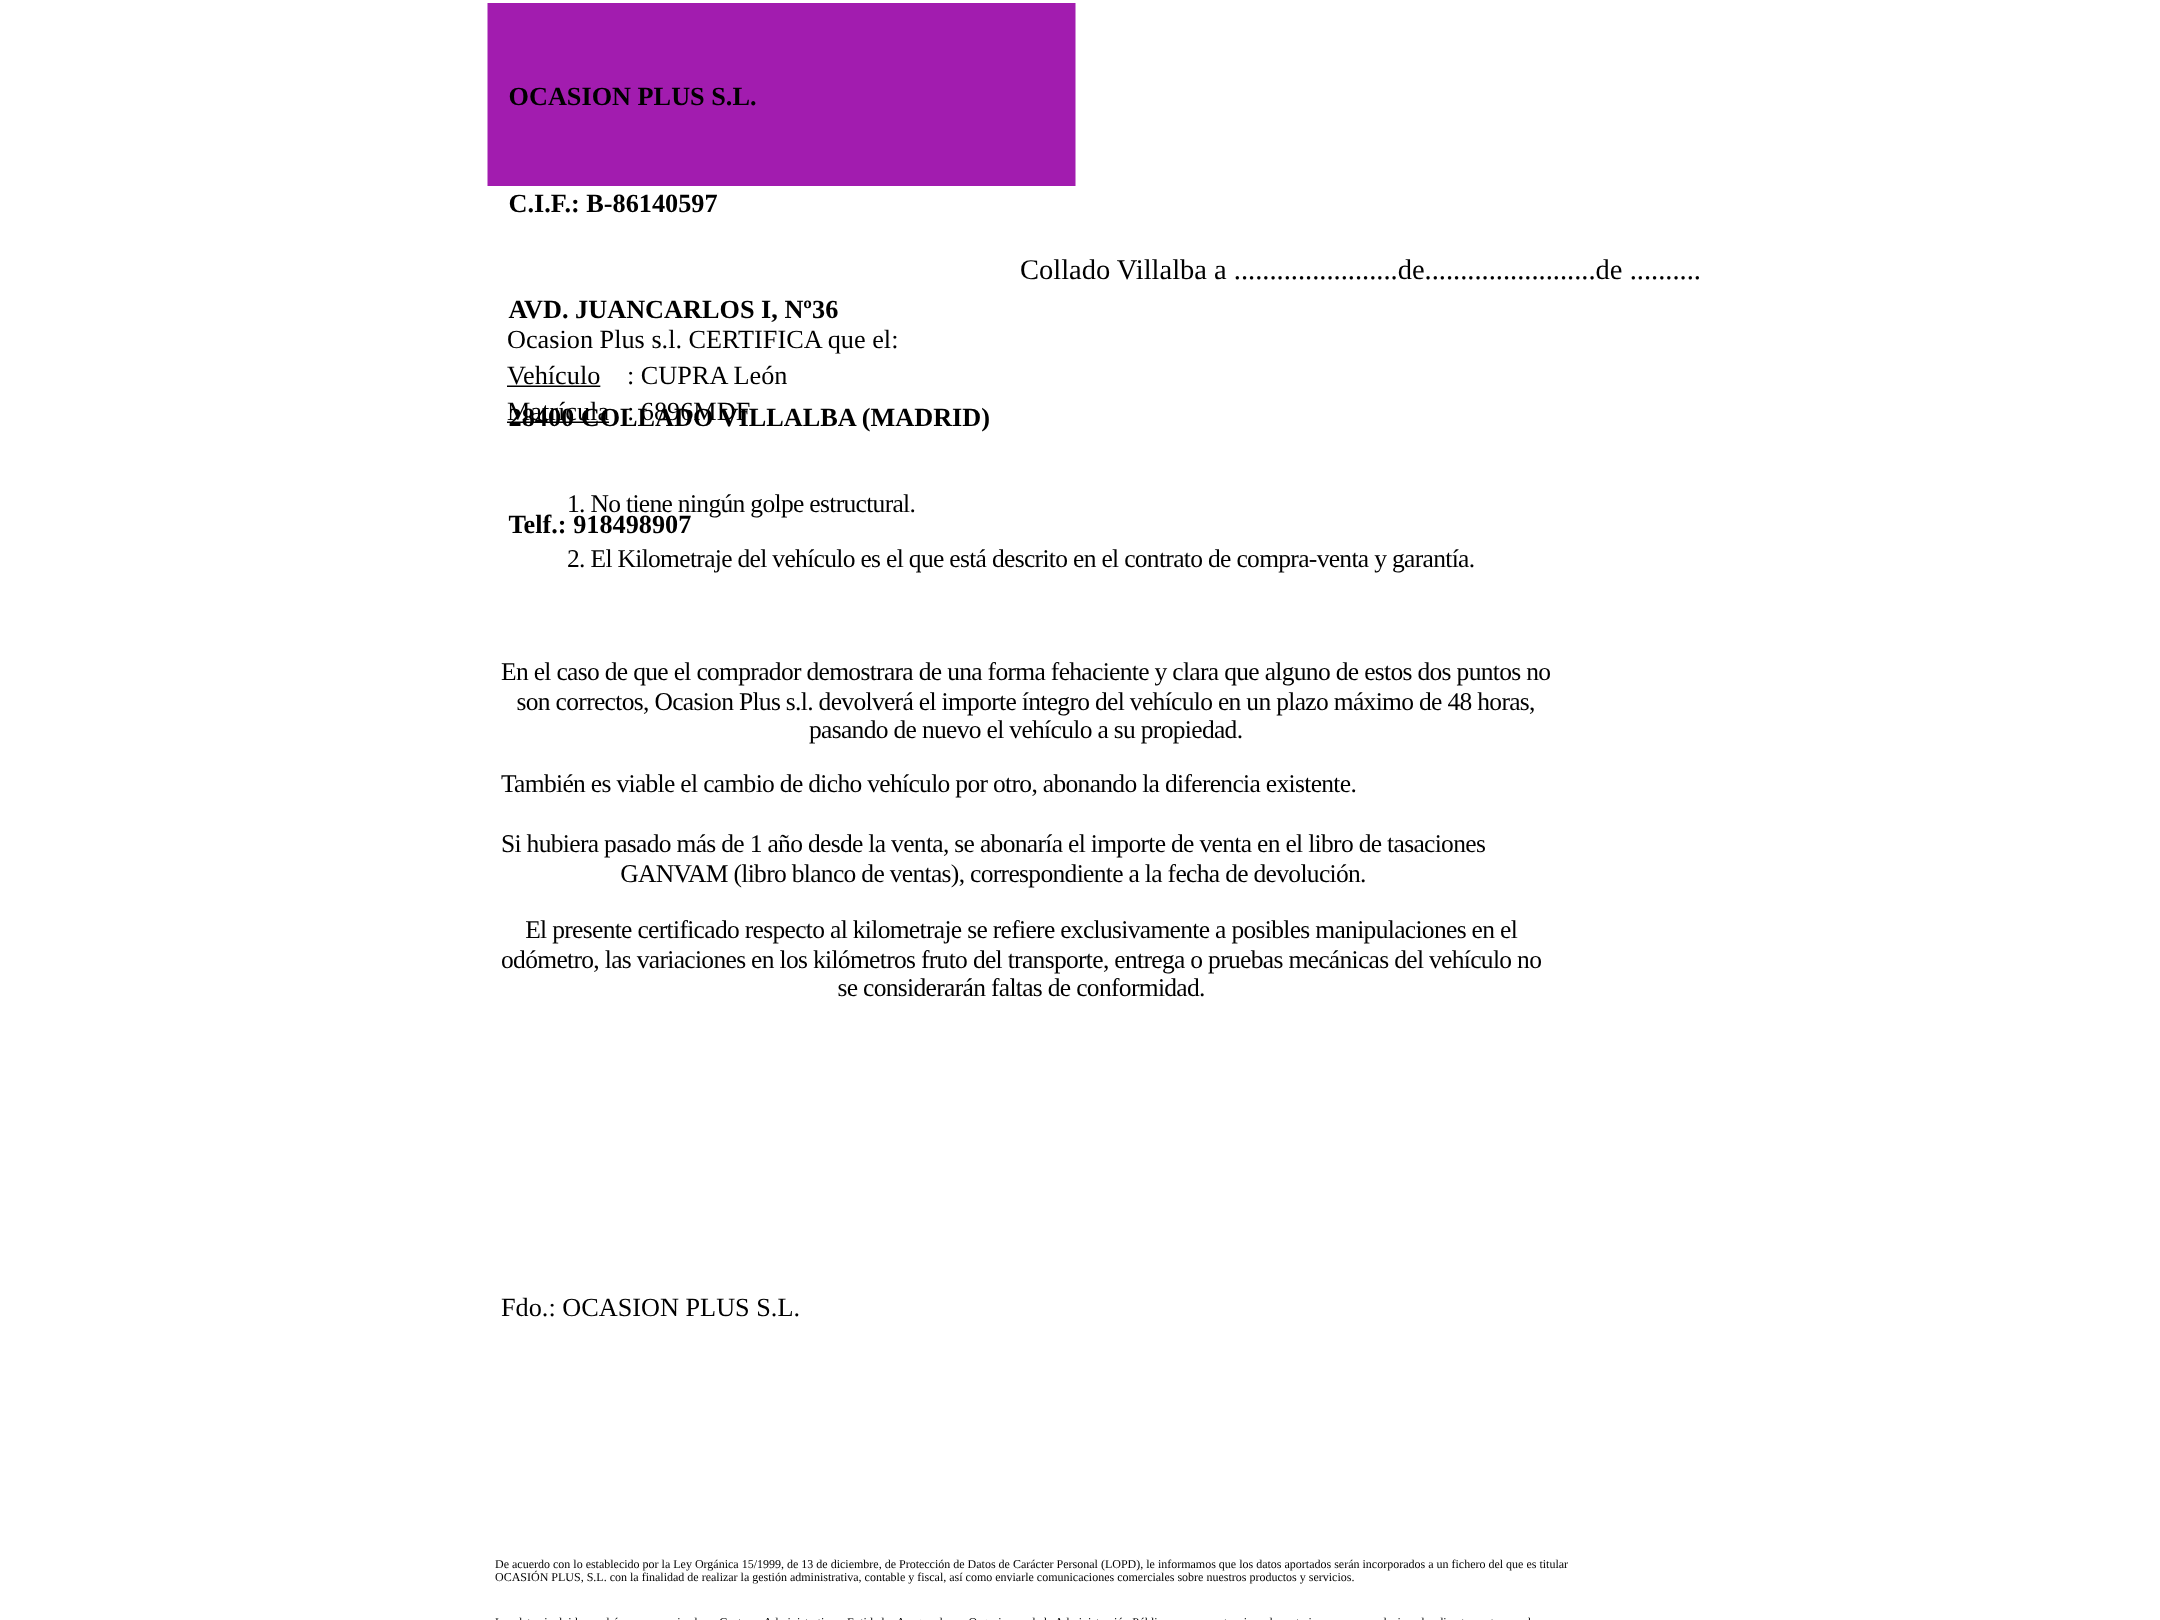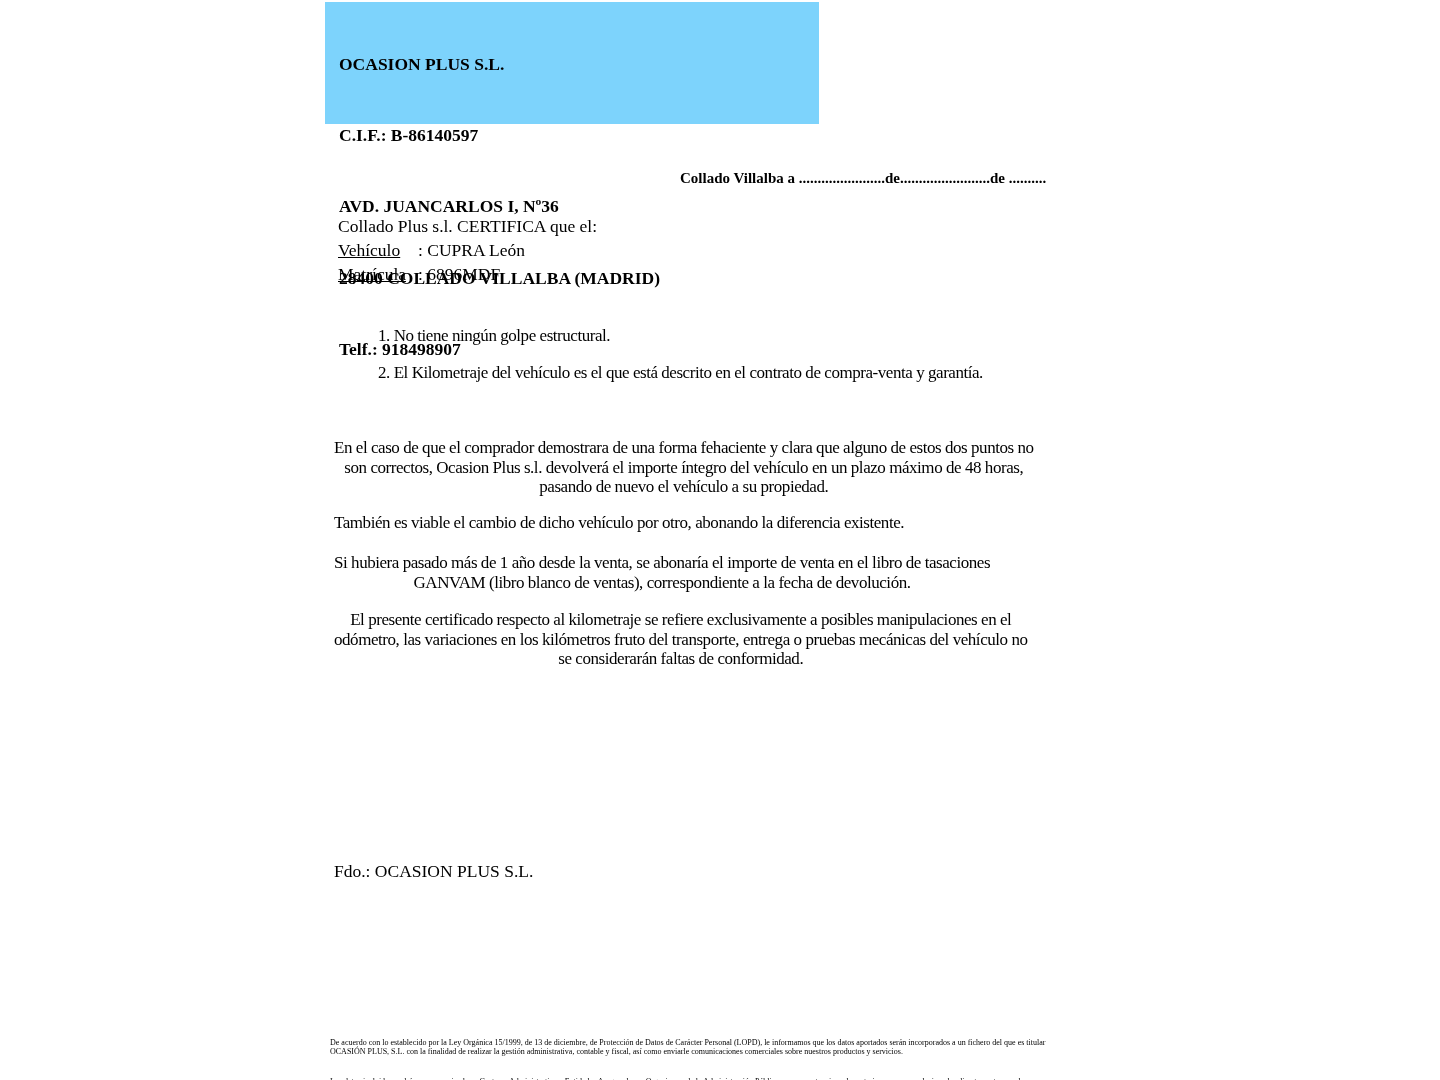--- a/index.html
+++ b/index.html
@@ -15,37 +15,36 @@
   .page {
     position: relative;
     width: 1440px;
     height: 1080px;
     background: #ffffff;
   }
   .company-box {
     position: absolute;
     left: 325px;
     top: 2px;
-    width: 494px;
+    width: 392px;
     height: 122px;
     box-sizing: border-box;
-    background: #7dd3fc;
+    background: #a21caf;
     padding: 3px 0 0 14px;
     font-weight: bold;
     font-size: 17.5px;
     line-height: 23.8px;
     white-space: pre;
   }
   .date-line {
     position: absolute;
     left: 680px;
     top: 170px;
-    font-size: 15px;
+    font-size: 19px;
     white-space: pre;
-    font-weight: bold;
   }
   .cert-block {
     position: absolute;
     left: 338px;
     top: 215px;
     font-size: 17.5px;
     line-height: 23.8px;
   }
   .cert-row { display: flex; }
   .cert-label {
@@ -102,21 +101,21 @@
     <div>OCASION PLUS S.L.</div>
     <div>C.I.F.: B-86140597</div>
     <div>AVD. JUANCARLOS I, Nº36</div>
     <div>28400 COLLADO VILLALBA (MADRID)</div>
     <div>Telf.: 918498907</div>
   </div>
 
   <div class="date-line">Collado Villalba a .......................de........................de ..........</div>
 
   <div class="cert-block">
-    <div>Collado Plus s.l. CERTIFICA que el:</div>
+    <div>Ocasion Plus s.l. CERTIFICA que el:</div>
     <div class="cert-row">
       <span class="cert-label">Vehículo</span>
       <span class="cert-value">: CUPRA León</span>
     </div>
     <div class="cert-row">
       <span class="cert-label">Matrícula</span>
       <span class="cert-value">: 6896MDF</span>
     </div>
   </div>
 

